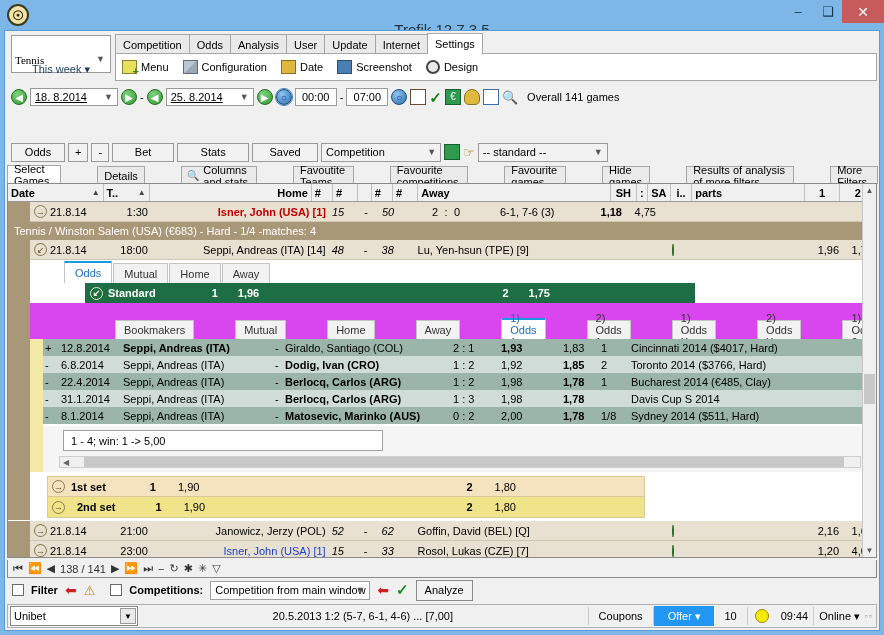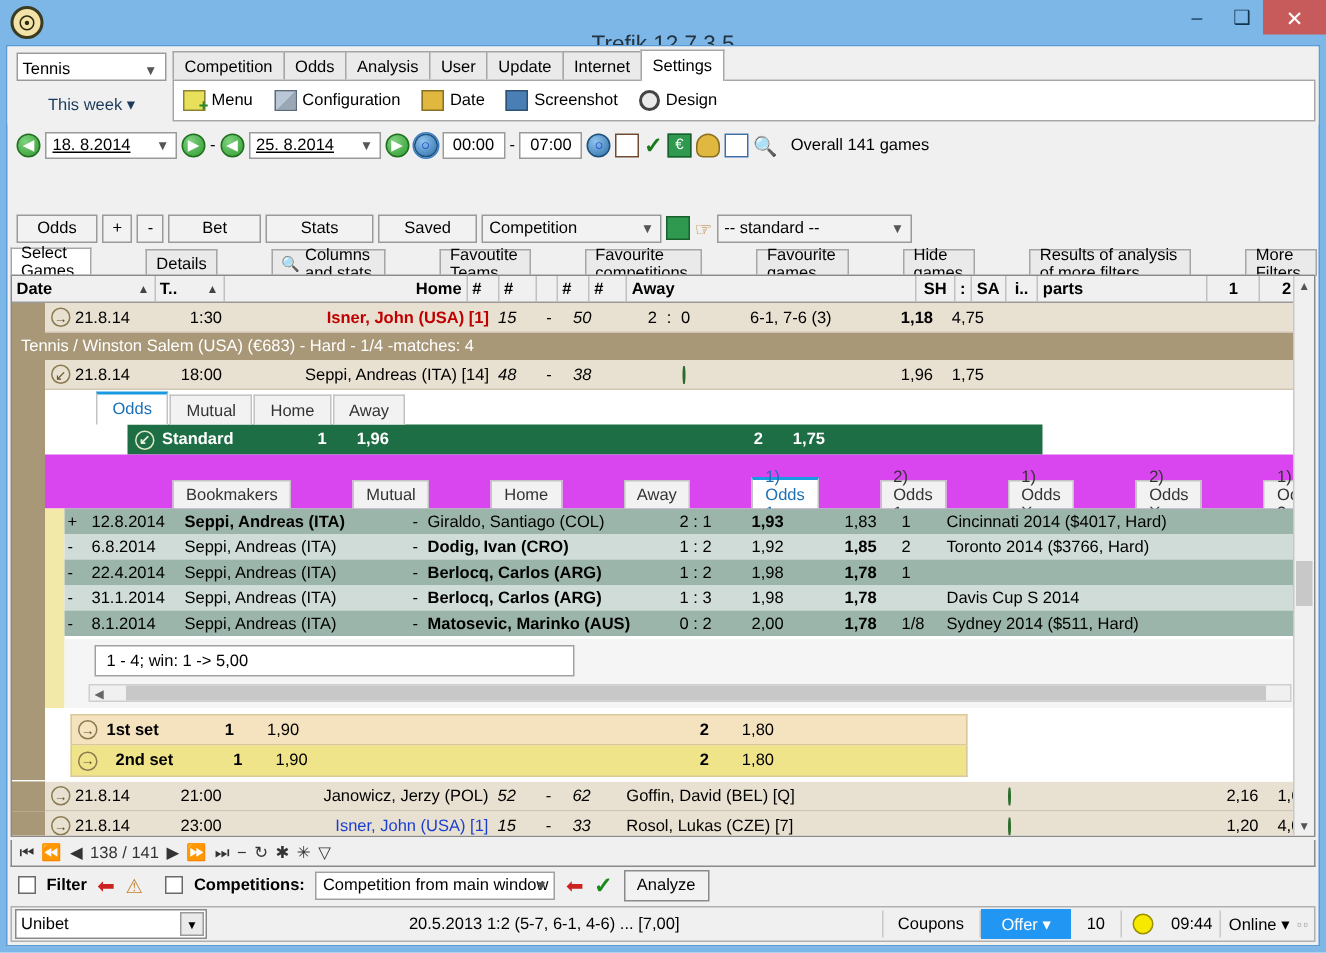--- a/index.html
+++ b/index.html
@@ -36,21 +36,21 @@
   .frame {
     position:absolute; left:4px; top:30px; width:876px; height:601px;
     background:#f0f0f0; border:1px solid #5a9bd5;
   }
 
   
   .ribbon { background:#f0f0f0; height:52px; position:relative; }
   .sport-select {
     position:absolute; left:6px; top:4px; width:100px; height:19px;
     background:#fff; border:1px solid #9a9a9a; font-size:11px;
-    padding:1px 3px; display:flex; align-items:flex-end;
+    padding:18px 3px; display:flex; align-items:flex-start;font-family:Liberation Serif, serif;
   }
   .sport-select .chev { position:absolute; right:5px; color:#555; font-size:9px; }
   .week-select {
     position:absolute; left:6px; top:28px; width:100px; height:20px;
     display:flex; align-items:center; justify-content:center;
     font-size:11px; color:#1b3a5c;
   }
   .tabstrip {
     position:absolute; left:110px; top:2px; right:2px; height:21px;
     display:flex; align-items:flex-end;
@@ -467,20 +467,21 @@
 
       <div class="rowline matchrow">
         <div class="gutter" style="height:20px"></div>
         <span class="exp">↙</span>
         <div class="cell" style="width:62px">21.8.14</div>
         <div class="cell r" style="width:42px">18:00</div>
         <div class="cell r" style="width:178px">Seppi, Andreas (ITA) [14]</div>
         <div class="cell ital" style="width:24px">48</div>
         <div class="cell c" style="width:26px">-</div>
         <div class="cell ital" style="width:36px">38</div>
+        <div class="cell" style="width:218px">Lu, Yen-hsun (TPE) [9]</div>
         <div class="cell c" style="width:82px">
           <span class="globe"></span>
         </div>
         <div class="cell" style="width:96px"></div>
         <div class="cell r" style="width:32px">1,96</div>
         <div class="cell r" style="width:34px">1,75</div>
       </div>
 
       <div class="detail" style="display:flex">
         <div class="gutter" style="flex:0 0 22px; height:260px;"></div>
@@ -548,20 +549,21 @@
               <div class="orow a">
                 <div class="ocell c" style="width:16px">-</div>
                 <div class="ocell r" style="width:62px">22.4.2014</div>
                 <div class="ocell r" style="width:152px">Seppi, Andreas (ITA)</div>
                 <div class="ocell c" style="width:10px">-</div>
                 <div class="ocell bold" style="width:168px">Berlocq, Carlos (ARG)</div>
                 <div class="ocell c" style="width:48px">1 : 2</div>
                 <div class="ocell r" style="width:62px">1,98</div>
                 <div class="ocell r bold" style="width:38px">1,78</div>
                 <div class="ocell c" style="width:30px">1</div>
+                <div class="ocell" style="width:190px">Bucharest 2014 (€485, Clay)</div>
               </div>
 
               <div class="orow b">
                 <div class="ocell c" style="width:16px">-</div>
                 <div class="ocell r" style="width:62px">31.1.2014</div>
                 <div class="ocell r" style="width:152px">Seppi, Andreas (ITA)</div>
                 <div class="ocell c" style="width:10px">-</div>
                 <div class="ocell bold" style="width:168px">Berlocq, Carlos (ARG)</div>
                 <div class="ocell c" style="width:48px">1 : 3</div>
                 <div class="ocell r" style="width:62px">1,98</div>

